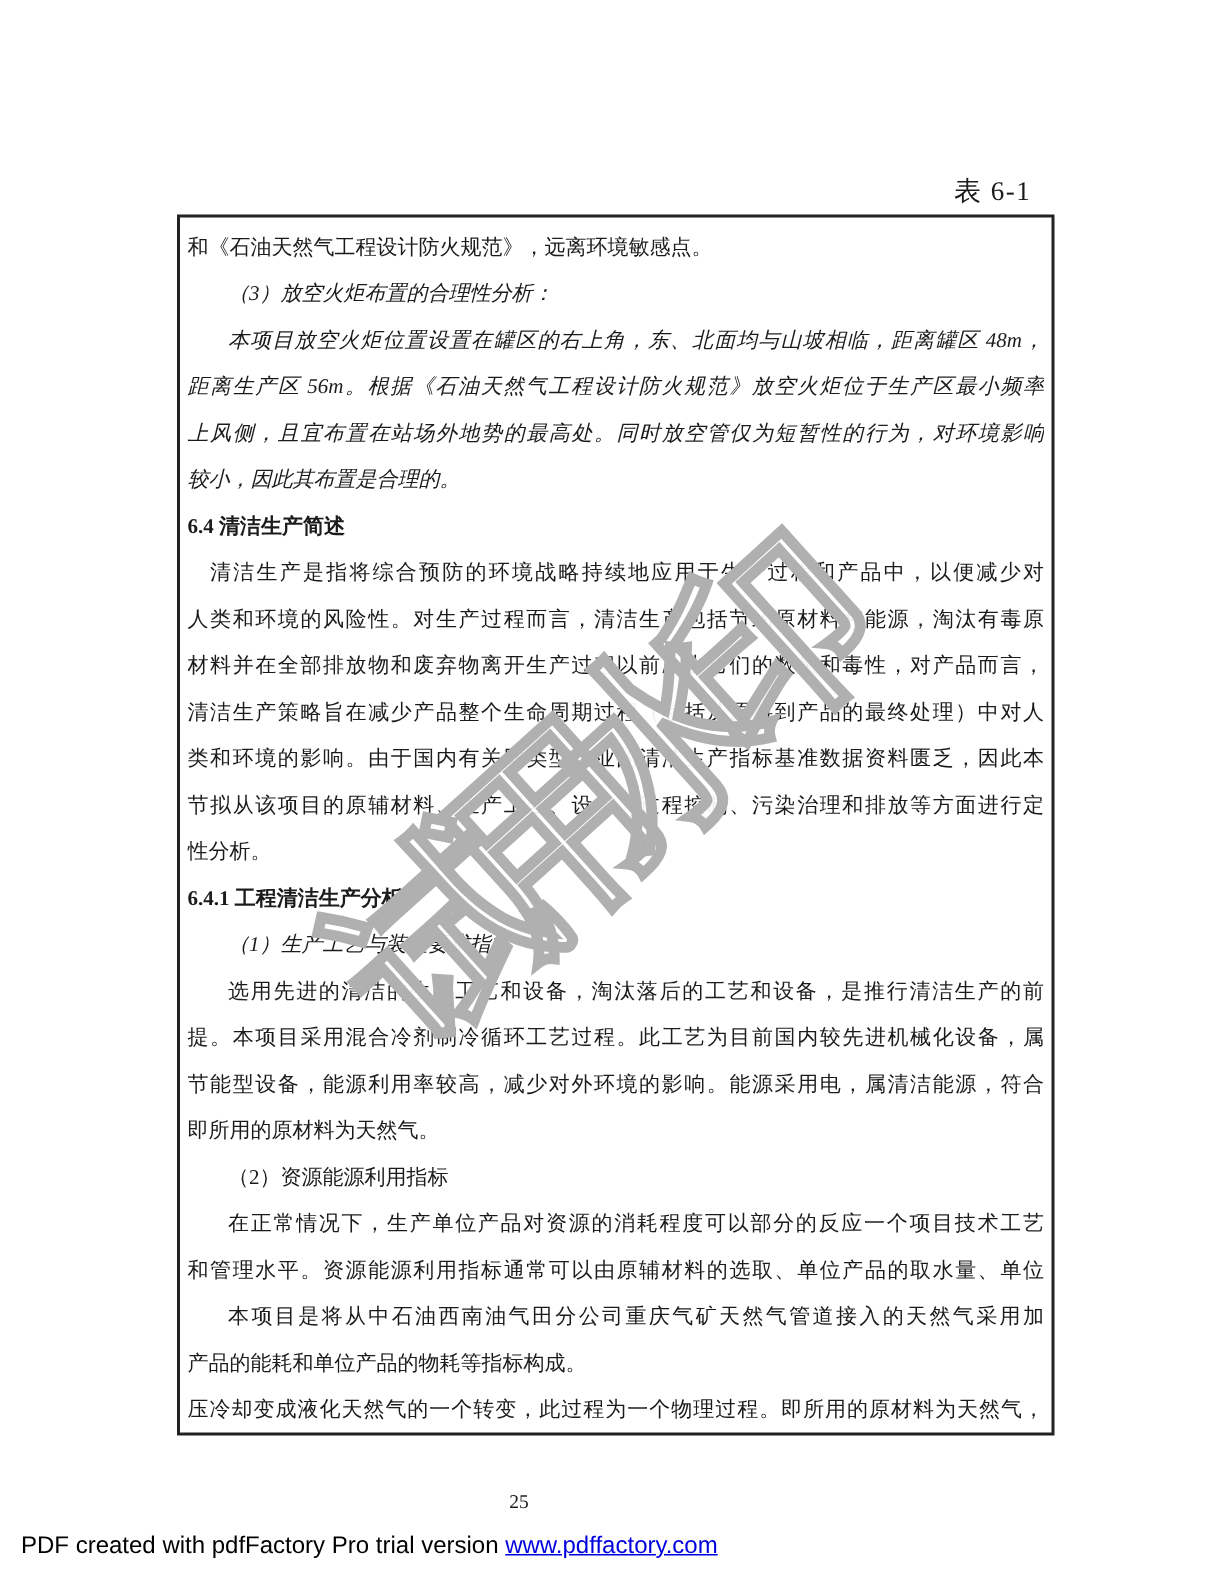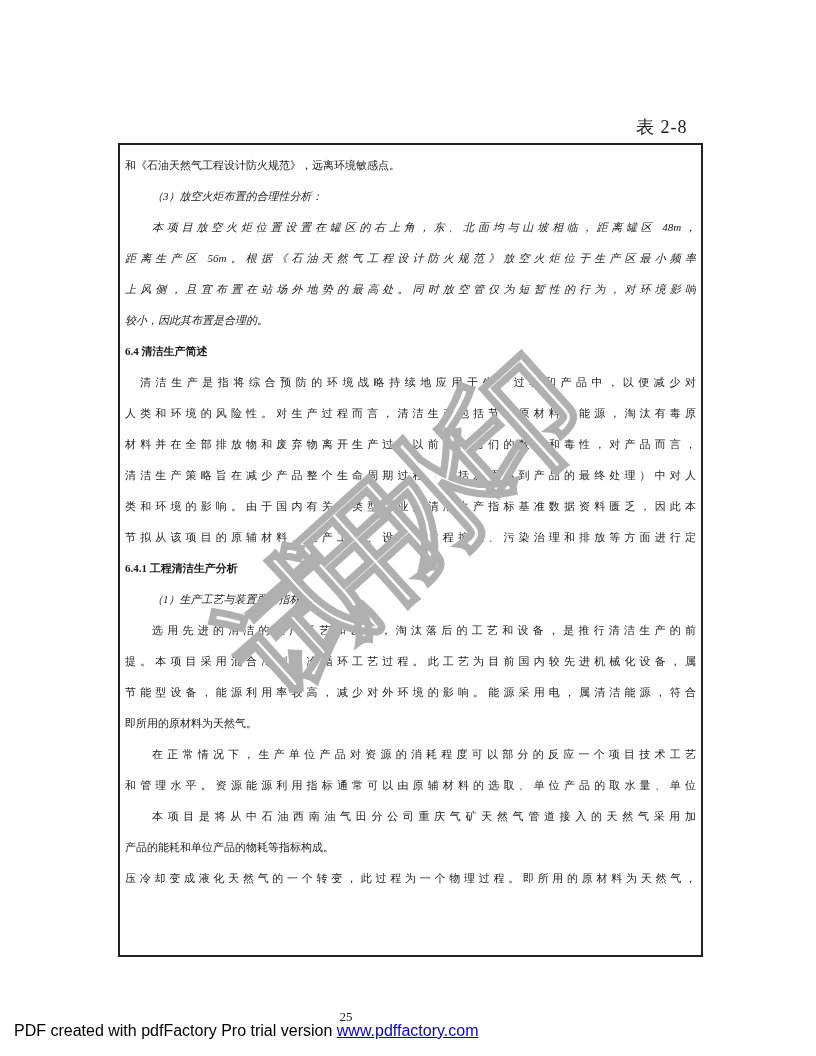--- a/index.html
+++ b/index.html
@@ -25,21 +25,21 @@
     left: 118px; top: 143px;
     width: 585px; height: 814px;
     border: 2px solid var(--border-color, #222222);
     box-sizing: border-box;
     padding: 5px 5px 0 5px;
     background: transparent;
   }
   .line {
     height: 31px;
     line-height: 31px;
-    font-size: 11px;
+    font-size: 14px;
     overflow: hidden;
     text-align: left;
   }
   .line.fill {
     text-align: justify;
     text-align-last: justify;
     text-justify: inter-character;
   }
   .line.bold { font-weight: bold; }
   .line.italic { font-style: italic; }
@@ -61,64 +61,65 @@
     pointer-events: none;
     z-index: 5;
   }
 
   .page-number {
     position: absolute;
     top: 993px; left: 0;
     width: 692px;
     text-align: center;
     font-size: 13px;
-    margin-top: 16px;
   }
 
   .footer {
     position: absolute;
     left: 14px; top: 1022px;
     font-size: 16px;
     font-family: "Liberation Sans", "DejaVu Sans", sans-serif;
     color: #000000;
   }
   .footer a {
     color: var(--link-color, #0000dd);
     text-decoration: underline;
     cursor: pointer;
   }
 </style>
 </head>
 <body>
 
 <div class="page">
 
-  <div class="table-ref">表 2-8</div>
+  <div class="table-ref">表 6-1</div>
 
   <div class="content-box">
     <div class="lines">
         <div class="line">和《石油天然气工程设计防火规范》，远离环境敏感点。</div>
         <div class="line italic" style="padding-left: 27px;">（3）放空火炬布置的合理性分析：</div>
         <div class="line italic fill" style="padding-left: 27px;">本项目放空火炬位置设置在罐区的右上角，东、北面均与山坡相临，距离罐区 48m，</div>
         <div class="line italic fill">距离生产区 56m。根据《石油天然气工程设计防火规范》放空火炬位于生产区最小频率</div>
         <div class="line italic fill">上风侧，且宜布置在站场外地势的最高处。同时放空管仅为短暂性的行为，对环境影响</div>
         <div class="line italic">较小，因此其布置是合理的。</div>
         <div class="line bold">6.4 清洁生产简述</div>
         <div class="line fill" style="padding-left: 15px;">清洁生产是指将综合预防的环境战略持续地应用于生产过程和产品中，以便减少对</div>
         <div class="line fill">人类和环境的风险性。对生产过程而言，清洁生产包括节约原材料和能源，淘汰有毒原</div>
         <div class="line fill">材料并在全部排放物和废弃物离开生产过程以前减少它们的数量和毒性，对产品而言，</div>
         <div class="line fill">清洁生产策略旨在减少产品整个生命周期过程（包括从原料到产品的最终处理）中对人</div>
         <div class="line fill">类和环境的影响。由于国内有关同类型企业的清洁生产指标基准数据资料匮乏，因此本</div>
         <div class="line fill">节拟从该项目的原辅材料、生产工艺、设备、过程控制、污染治理和排放等方面进行定</div>
+        <div class="line">性分析。</div>
         <div class="line bold">6.4.1 工程清洁生产分析</div>
         <div class="line" style="padding-left: 27px; font-style: italic;">（1）生产工艺与装置要求指标</div>
         <div class="line fill" style="padding-left: 27px;">选用先进的清洁的生产工艺和设备，淘汰落后的工艺和设备，是推行清洁生产的前</div>
         <div class="line fill">提。本项目采用混合冷剂制冷循环工艺过程。此工艺为目前国内较先进机械化设备，属</div>
         <div class="line fill">节能型设备，能源利用率较高，减少对外环境的影响。能源采用电，属清洁能源，符合</div>
         <div class="line">即所用的原材料为天然气。</div>
+        <div class="line" style="padding-left: 27px;">（2）资源能源利用指标</div>
         <div class="line fill" style="padding-left: 27px;">在正常情况下，生产单位产品对资源的消耗程度可以部分的反应一个项目技术工艺</div>
         <div class="line fill">和管理水平。资源能源利用指标通常可以由原辅材料的选取、单位产品的取水量、单位</div>
         <div class="line fill" style="padding-left: 27px;">本项目是将从中石油西南油气田分公司重庆气矿天然气管道接入的天然气采用加</div>
         <div class="line">产品的能耗和单位产品的物耗等指标构成。</div>
         <div class="line fill">压冷却变成液化天然气的一个转变，此过程为一个物理过程。即所用的原材料为天然气，</div>
       </div>
   </div>
 
   <div class="watermark">试用水印</div>
 

